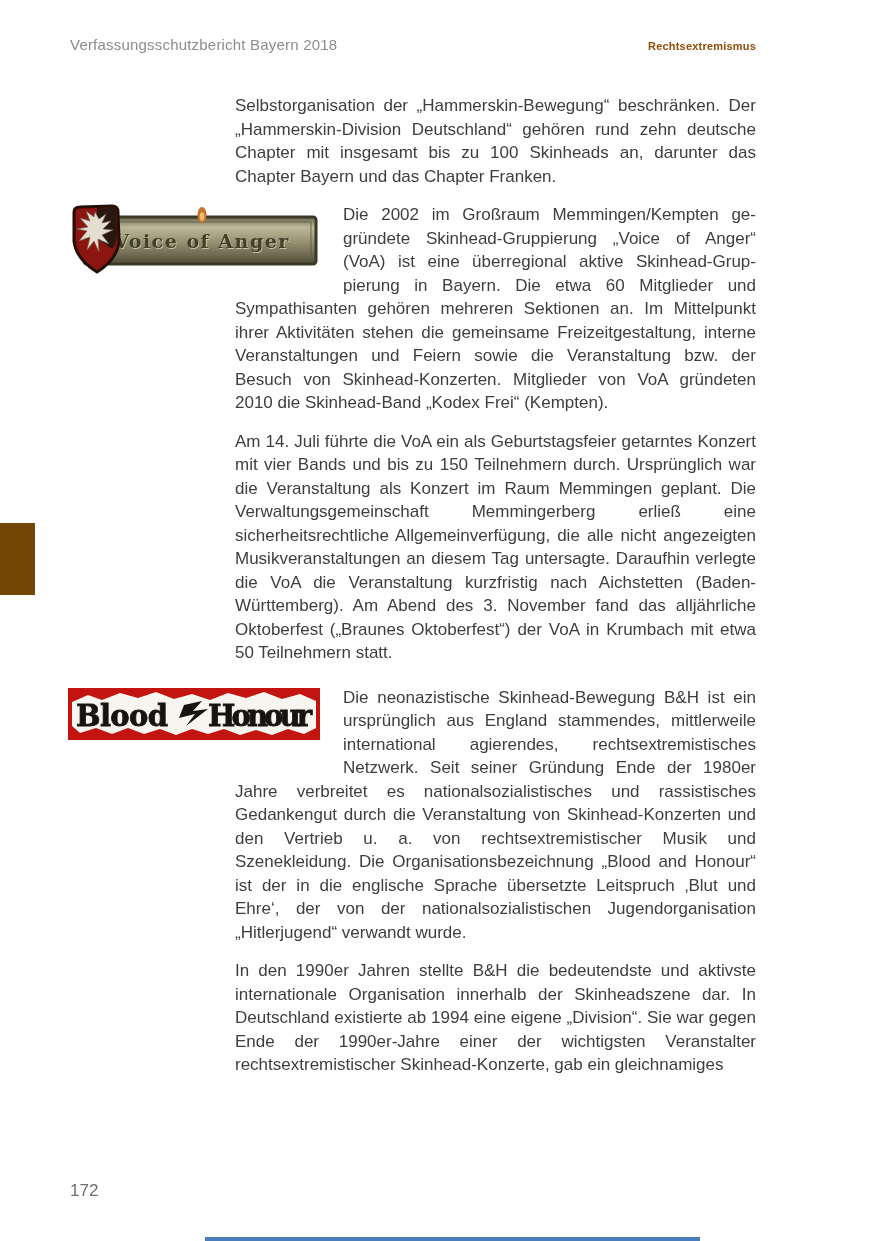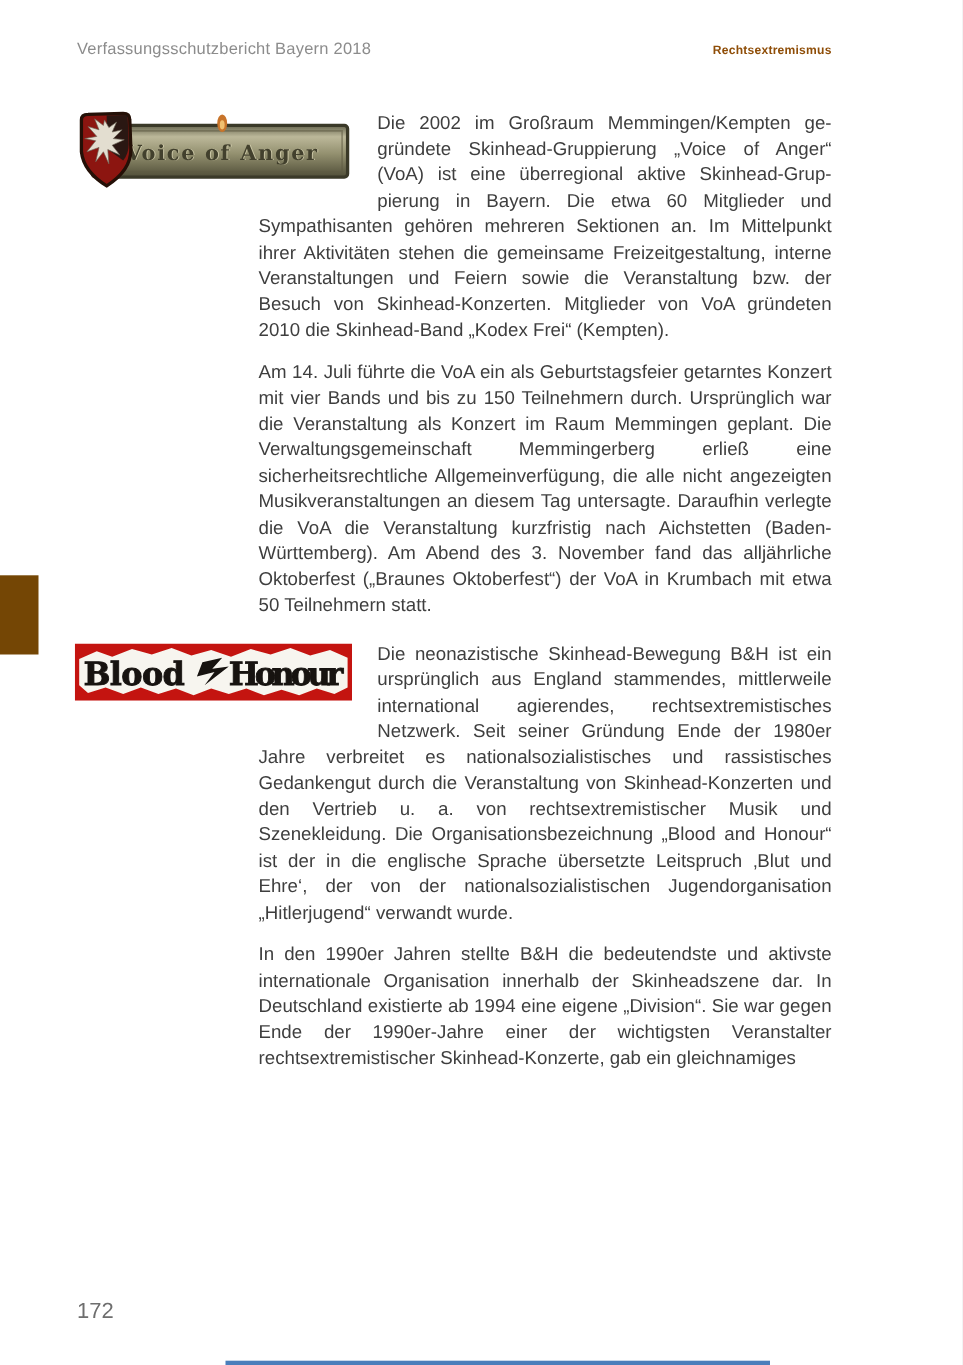--- a/index.html
+++ b/index.html
@@ -54,21 +54,21 @@
     text-align: left;
   }
   .logo-float { float: left; display: block; }
   .voa-logo { width: 252px; height: 74px; margin: 0 23px 20px -167px; }
   .bh-logo  { width: 252px; height: 52px; margin: 2px 23px 18px -167px; }
   .logo-float svg { display: block; width: 100%; height: 100%; }
 
   .page-number {
     position: absolute;
     left: 70px; top: 1181px;
-    font-size: 20px;
+    font-size: 17px;
     color: #6e6e6e;
   }
   .bottom-line {
     position: absolute;
     left: 205px; top: 1237px;
     width: 495px; height: 4px;
     background: #4a7ebb;
   }
 </style>
 </head>
@@ -78,20 +78,21 @@
 
   <div class="header">
     <span class="header-left">Verfassungsschutzbericht Bayern 2018</span>
     <span class="header-right">Rechtsextremismus</span>
   </div>
 
   <div class="chapter-tab"></div>
 
   <div class="content">
 
+    <p class="body">Selbstorganisation der „Hammerskin-Bewegung“ beschränken. Der „Hammerskin-Division Deutschland“ gehören rund zehn deutsche Chapter mit insgesamt bis zu 100 Skinheads an, darun­ter das Chapter Bayern und das Chapter Franken.</p>
 
     <section class="section">
       <span class="logo-float voa-logo">
         <svg viewBox="0 0 252 74" xmlns="http://www.w3.org/2000/svg">
           <defs>
             <linearGradient id="voaBand" x1="0" y1="0" x2="0" y2="1">
               <stop offset="0" stop-color="#67664f"></stop>
               <stop offset="0.22" stop-color="#bcb89a"></stop>
               <stop offset="0.55" stop-color="#93906f"></stop>
               <stop offset="1" stop-color="#504e38"></stop>

